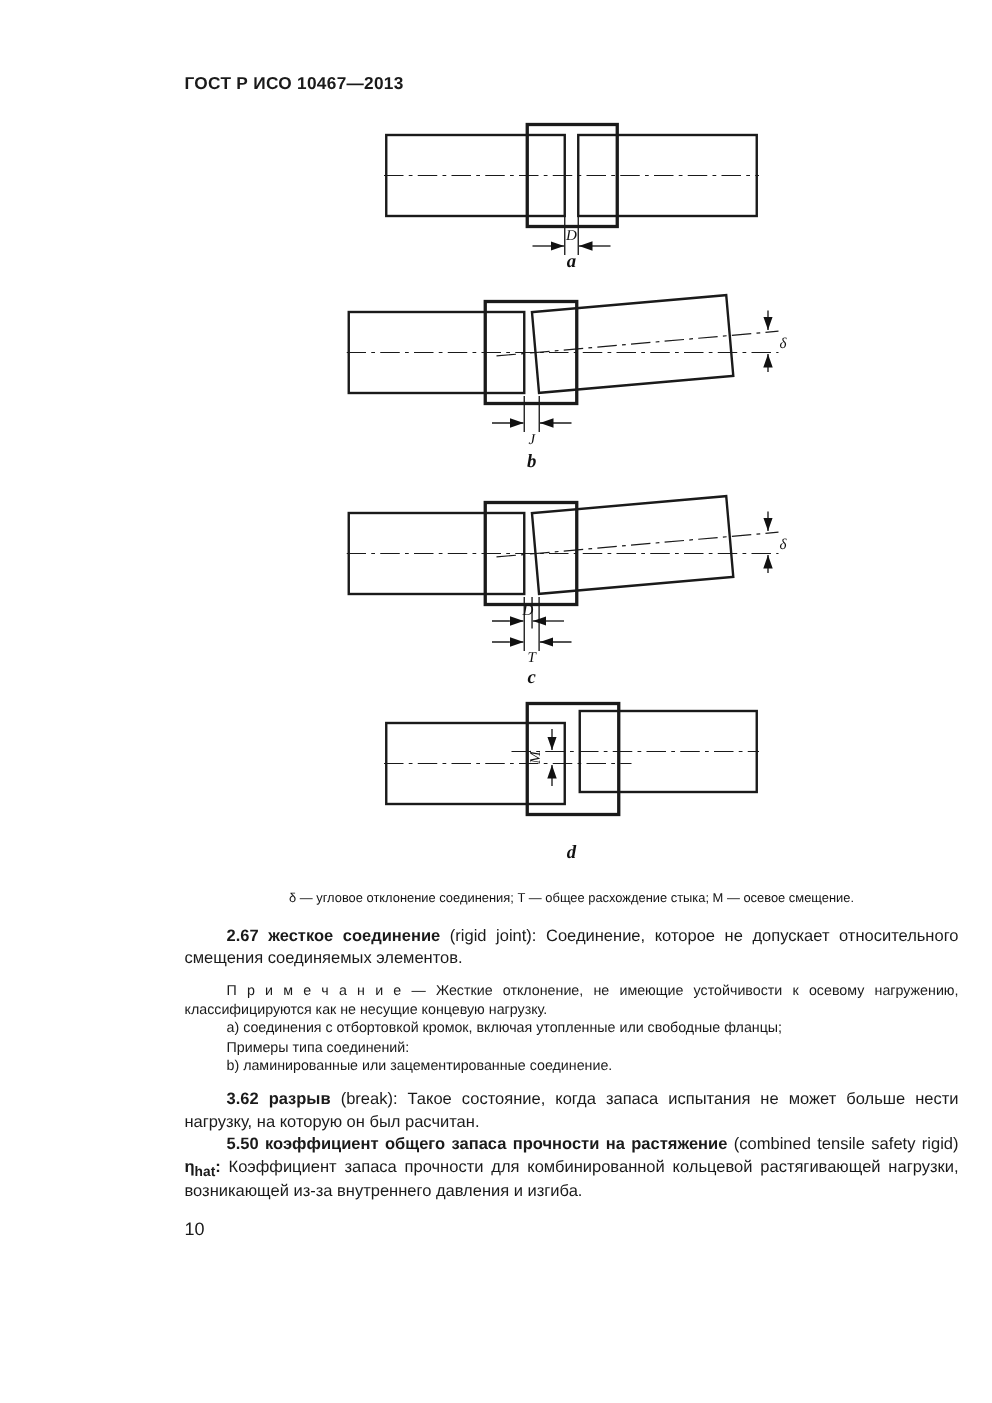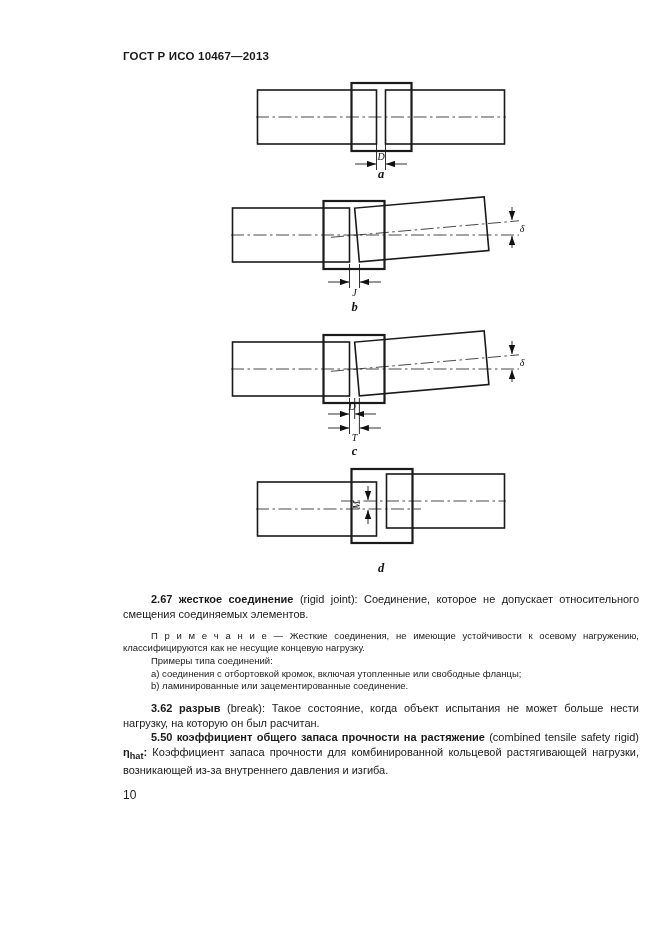--- a/index.html
+++ b/index.html
@@ -101,30 +101,31 @@
         <rect class="pipe cpl" x="95.5" y="5" width="61" height="74"></rect>
         <line class="cl" x1="0" y1="45" x2="165" y2="45"></line>
         <line class="cl" x1="85" y1="37" x2="250" y2="37"></line>
         <line class="dim" x1="112" y1="22" x2="112" y2="36" marker-end="url(#ah)"></line>
         <line class="dim" x1="112" y1="60" x2="112" y2="46" marker-end="url(#ah)"></line>
         <text class="dlbl" transform="translate(104 41) rotate(-90)">M</text>
         <text class="plbl" x="125" y="108">d</text>
       </svg>
 
       <div class="fig-note">
+        <div>δ — угловое отклонение соединения; Т — общее расхождение стыка; М — осевое смещение.</div>
       </div>
 
     </div>
 
     <div class="bodytext">
       <p><b>2.67 жесткое соединение</b><span> (rigid joint): Соединение, которое не допускает относительного смещения соединяемых элементов.</span></p>
-      <p class="small gap">П р и м е ч а н и е — Жесткие соединения, не имеющие устойчивости к осевому нагружению, классифицируются как не несущие концевую нагрузку.</p>
+      <p class="small gap">П р и м е ч а н и е — Жесткие отклонение, не имеющие устойчивости к осевому нагружению, классифицируются как не несущие концевую нагрузку.</p>
+      <p class="small">a) соединения с отбортовкой кромок, включая утопленные или свободные фланцы;</p>
       <p class="small">Примеры типа соединений:</p>
-      <p class="small">a) соединения с отбортовкой кромок, включая утопленные или свободные фланцы;</p>
       <p class="small">b) ламинированные или зацементированные соединение.</p>
-      <p class="gap"><b>3.62 разрыв</b><span> (break): Такое состояние, когда объект испытания не может больше нести нагрузку, на которую он был расчитан.</span></p>
+      <p class="gap"><b>3.62 разрыв</b><span> (break): Такое состояние, когда запаса испытания не может больше нести нагрузку, на которую он был расчитан.</span></p>
       <p><b>5.50 коэффициент общего запаса прочности на растяжение</b><span> (combined tensile safety rigid) </span><b><span>η</span><sub>hat</sub><span>:</span></b><span> Коэффициент запаса прочности для комбинированной кольцевой растягивающей нагрузки, возникающей из-за внутреннего давления и изгиба.</span></p>
     </div>
 
     <div class="pagenum">10</div>
 
   </div>
 </div>
 
 </body></html>

